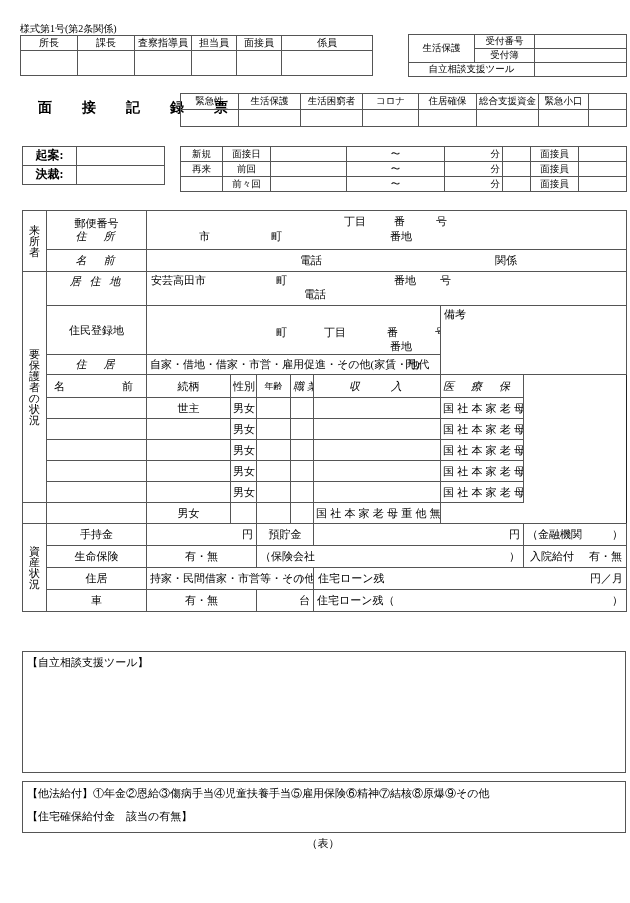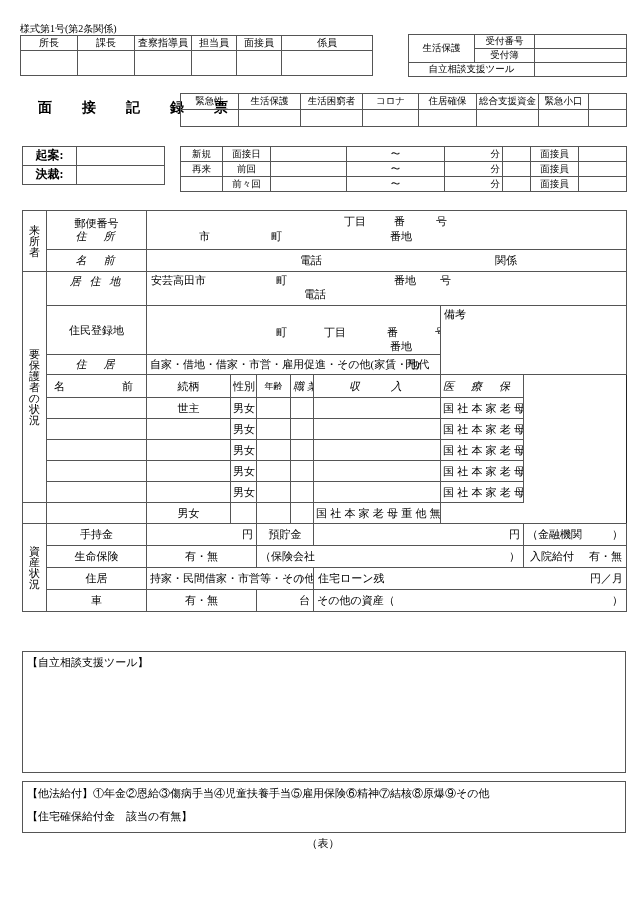--- a/index.html
+++ b/index.html
@@ -465,21 +465,21 @@
     </tr>
 
     <tr>
       <td class="l" style="height:21px">車</td>
       <td colspan="2" class="c">有・無</td>
       <td colspan="2" class="freecell">
         <span class="ft" style="right:3px;top:4px">台</span>
         <span></span>
       </td>
       <td colspan="3" class="freecell l">
-        <span class="ft" style="left:3px;top:4px">その他の資産（</span>
+        <span class="ft" style="left:3px;top:4px">住宅ローン残（</span>
         <span class="ft" style="right:3px;top:4px">）</span>
         <span></span>
       </td>
     </tr>
   </tbody>
     </table>
 
   <div id="support-block" class="blockbox">
     <div class="hd">【自立相談支援ツール】</div>
     <div style="font-size:11px;padding:0 4px"></div>

